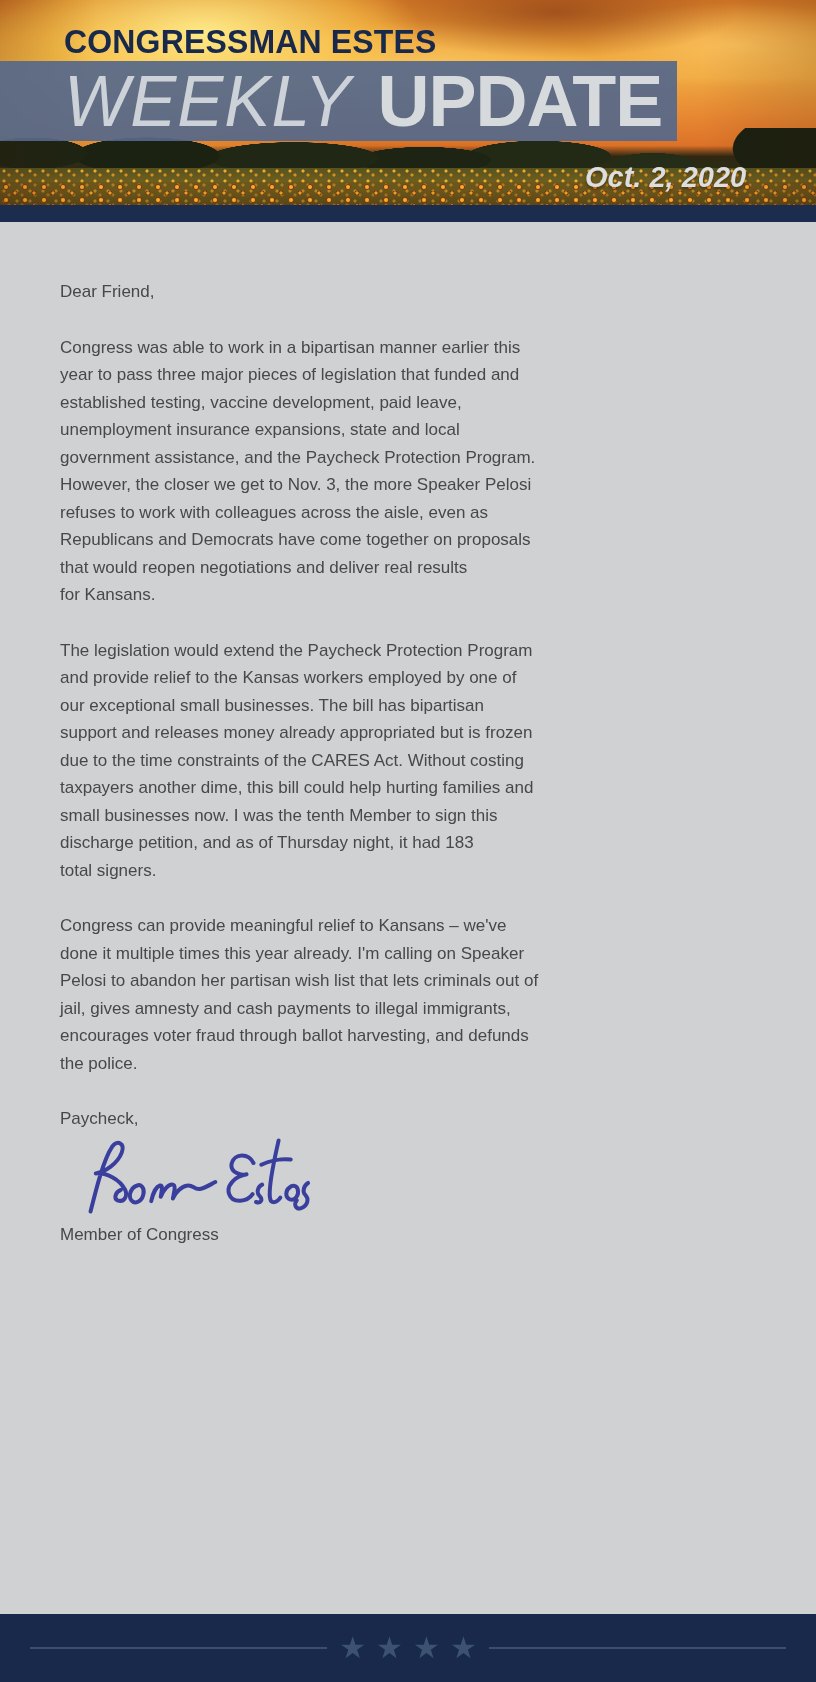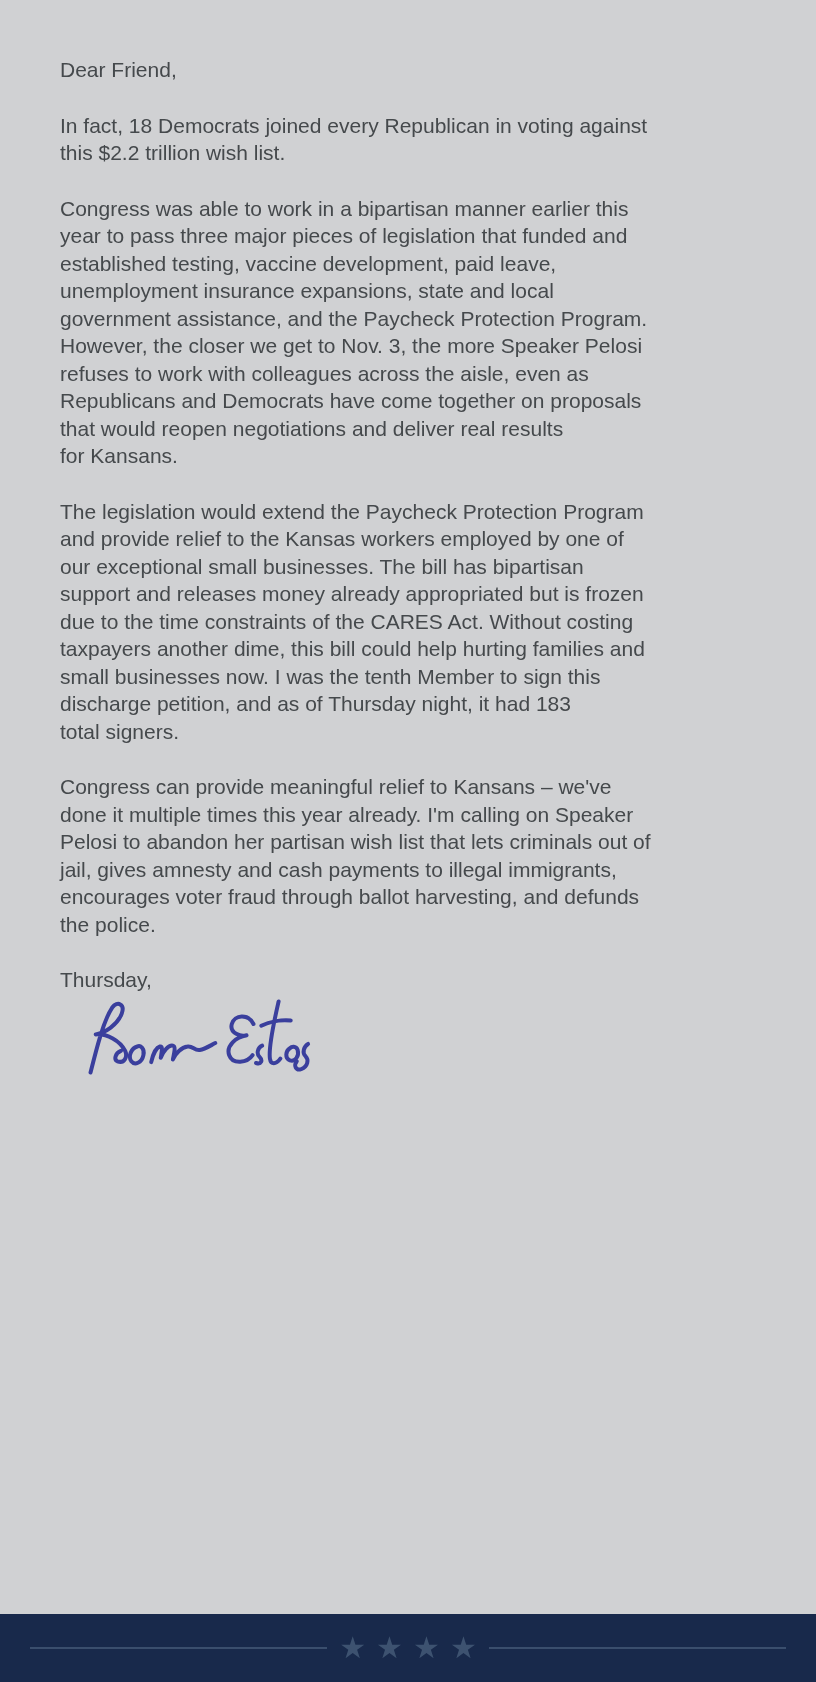--- a/index.html
+++ b/index.html
@@ -71,45 +71,58 @@
     letter-spacing:-1px;transform:scaleX(1.0);transform-origin:left center;
   }
   .issue-date{
     position:absolute;left:585px;top:161px;width:170px;
     font-size:29px;font-weight:700;font-style:italic;color:#dcdedf;
     text-shadow:0 2px 3px rgba(40,20,5,.45);white-space:nowrap;
   }
   .navy-bar{position:absolute;left:0;top:205px;width:816px;height:17px;background:#1b2c4f;}
   
   .letter{flex:1 1 auto;padding:56px 50px 0 60px;color:#45494c;}
-  .letter p{margin:0 0 28px 0;font-size:21px;line-height:27.5px;white-space:pre-line;}
+  .letter p{margin:0 0 28px 0;font-size:17px;line-height:27.5px;white-space:pre-line;}
   .letter p.closing{margin-bottom:0;}
   .signature{margin:4px 0 0 2px;height:80px;}
   .signature svg{display:block;}
   .signer-title{margin-top:4px !important;}
   
   .footer{
     flex:0 0 68px;background:#18294b;display:flex;align-items:center;
     padding:0 30px;
   }
   .rule{flex:1 1 auto;height:2px;background:#3a4e6d;}
   .stars{display:flex;gap:10px;margin:0 12px;}
   .stars span{font-size:30px;line-height:30px;color:#3d5270;
     font-family:"DejaVu Sans",sans-serif;}
 </style>
 </head>
 <body>
 
 <div class="page">
 
+  <header class="masthead">
+    <div class="photo">
+      <div class="trees"></div>
+      <div class="field"></div>
+      <div class="field-near"></div>
+      <div class="photo-shade"></div>
+      <div class="kicker">CONGRESSMAN ESTES</div>
+      <div class="banner">
+        <span class="t-italic">WEEKLY</span>
+        <span class="t-bold">UPDATE</span>
+      </div>
+      <div class="issue-date">Oct. 2, 2020</div>
+    </div>
+    <div class="navy-bar"></div>
+  </header>
 
   <main class="letter">
     <p>Dear Friend,</p>
-    <p>In fact, 18 Democrats joined every Republican in voting against
-this $2.2 trillion wish list.</p>
     <p>Congress was able to work in a bipartisan manner earlier this
 year to pass three major pieces of legislation that funded and
 established testing, vaccine development, paid leave,
 unemployment insurance expansions, state and local
 government assistance, and the Paycheck Protection Program.
 However, the closer we get to Nov. 3, the more Speaker Pelosi
 refuses to work with colleagues across the aisle, even as
 Republicans and Democrats have come together on proposals
 that would reopen negotiations and deliver real results
 for Kansans.</p>
@@ -121,21 +134,21 @@
 taxpayers another dime, this bill could help hurting families and
 small businesses now. I was the tenth Member to sign this
 discharge petition, and as of Thursday night, it had 183
 total signers.</p>
     <p>Congress can provide meaningful relief to Kansans – we've
 done it multiple times this year already. I'm calling on Speaker
 Pelosi to abandon her partisan wish list that lets criminals out of
 jail, gives amnesty and cash payments to illegal immigrants,
 encourages voter fraud through ballot harvesting, and defunds
 the police.</p>
-    <p class="closing">Thursday,</p>
+    <p class="closing">Paycheck,</p>
 
     <div class="signature">
       <svg width="272" height="78" viewBox="0 0 272 90" role="img" fill="none" stroke="#3a3f9d" stroke-width="4.6" stroke-linecap="round" stroke-linejoin="round" aria-label="Ron Estes">
 
         <path d="M12,86 C19,58 27,26 37,11 C43,3 52,7 48,18 C43,31 29,40 18,42 C31,41 46,49 52,61 C55,68 51,76 43,73 C39,71 40,64 47,61"></path>
 
         <path d="M66,56 C59,58 55,67 59,73 C63,78 71,75 73,66 C75,58 69,54 66,56"></path>
 
         <path d="M82,74 C84,65 88,57 92,56 C96,55 94,63 93,69 C96,61 102,54 107,55 C111,56 108,65 107,71 C110,64 117,57 124,56 C130,55 132,61 138,60 C144,59 150,55 156,52"></path>
 
@@ -146,20 +159,21 @@
         <path d="M229,4 C224,26 217,56 219,70 C220,77 226,77 231,70"></path>
 
         <path d="M209,32 C219,27 233,25 243,26"></path>
 
         <path d="M242,58 C237,61 236,70 242,72 C248,74 253,67 251,60 C249,55 244,56 242,58"></path>
 
         <path d="M263,53 C258,56 256,63 260,67 C264,71 263,79 255,82 C249,84 246,78 250,73"></path>
       </svg>
     </div>
 
+    <p class="signer-title">Member of Congress</p>
   </main>
 
   <footer class="footer">
     <div class="rule"></div>
     <div class="stars">
       <span>★</span>
       <span>★</span>
       <span>★</span>
       <span>★</span>
     </div>

